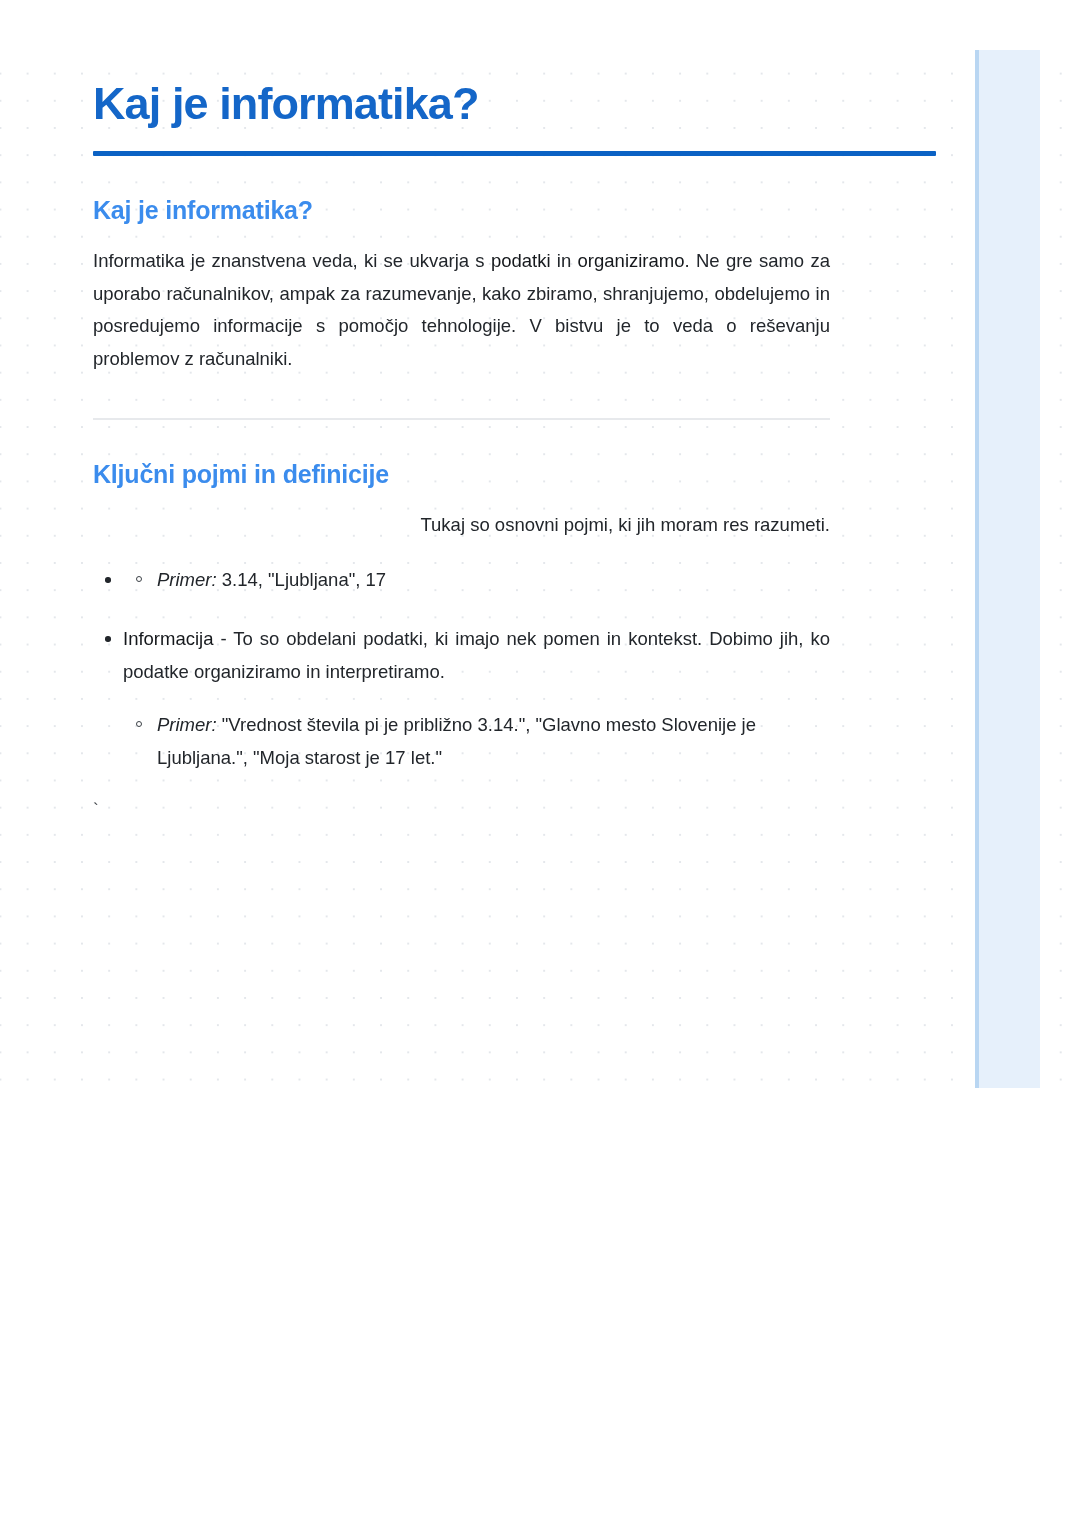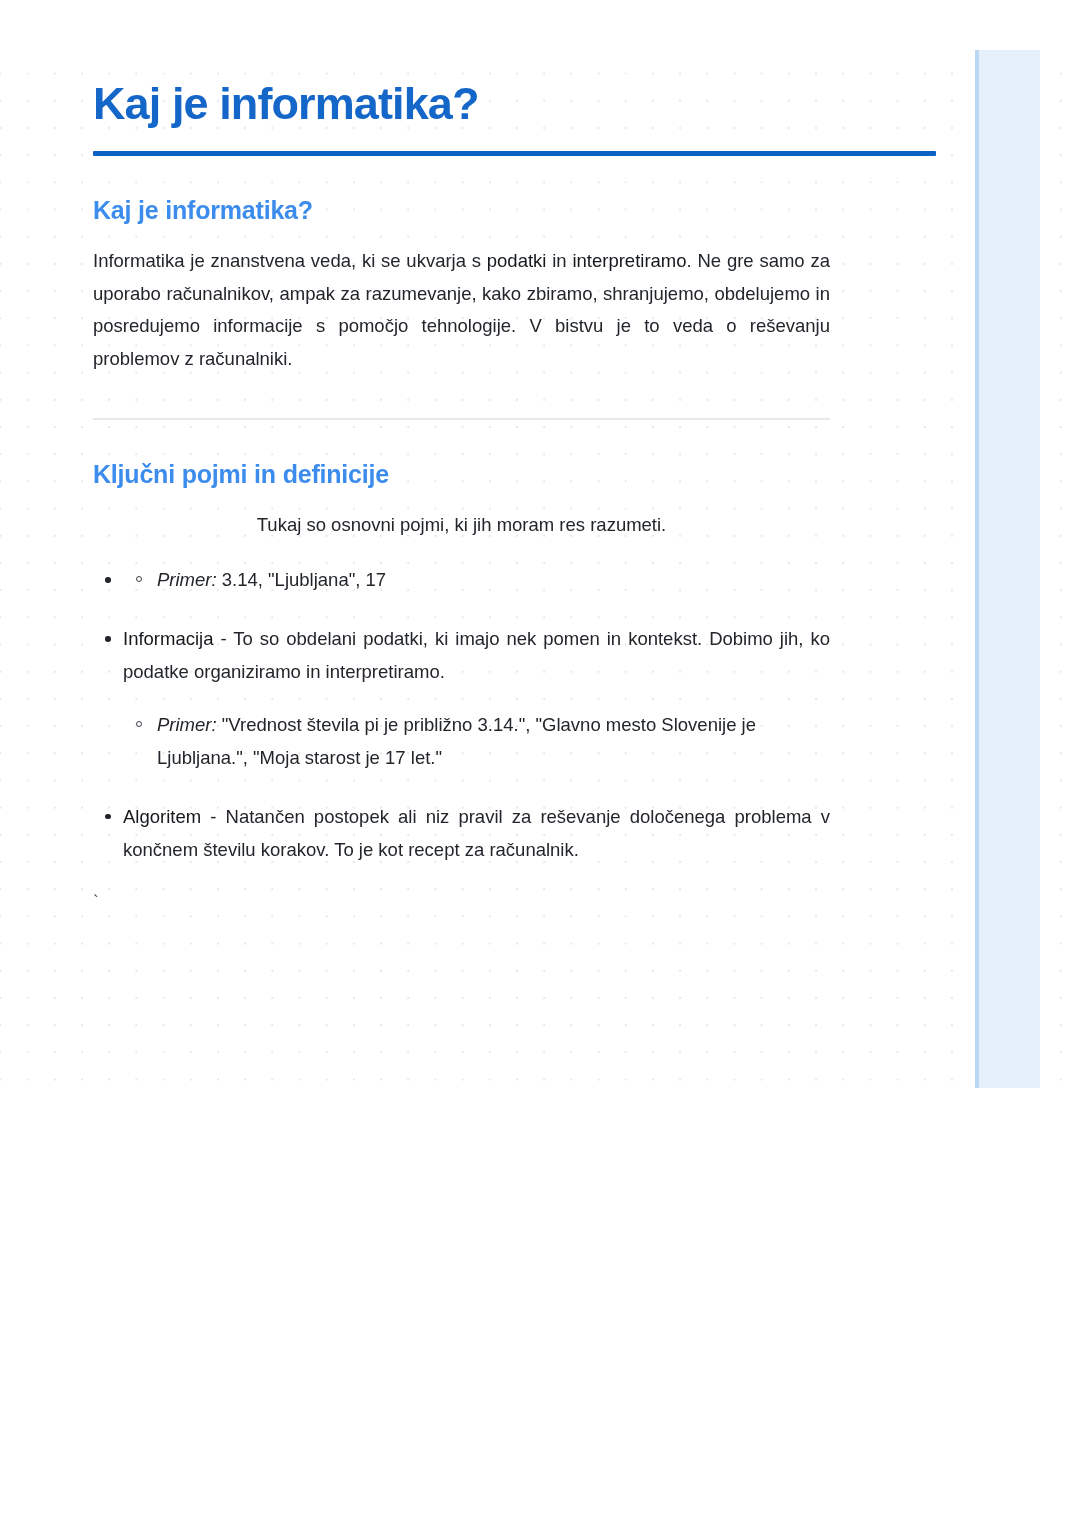--- a/index.html
+++ b/index.html
@@ -83,21 +83,21 @@
 
   .body-text {
     font-size: 18.5px;
     line-height: 1.78;
     color: #22262b;
     text-align: justify;
     margin: 0;
   }
 
   .body-text.left {
-    text-align: center;
+    text-align: right;
   }
 
   b, strong {
     font-weight: normal;
     color: #15181c;
   }
 
   .soft-divider {
     width: 737px;
     height: 2px;
@@ -187,21 +187,21 @@
   <div class="dot-grid"></div>
   <div class="side-band"></div>
 
   <div class="content">
 
     <h1 class="doc-title">Kaj je informatika?</h1>
     <div class="title-rule"></div>
 
     <div class="section">
       <h2 class="section-heading">Kaj je informatika?</h2>
-      <p class="body-text"><span>Informatika je znanstvena veda, ki se ukvarja s </span><b>podatki</b><span> in </span><b>interpretiramo</b><span>. Ne gre samo za uporabo računalnikov, ampak za razumevanje, kako zbiramo, shranjujemo, obdelujemo in posredujemo informacije s pomočjo tehnologije. V bistvu je to veda o reševanju problemov z računalniki.</span></p>
+      <p class="body-text"><span>Informatika je znanstvena veda, ki se ukvarja s </span><b>podatki</b><span> in </span><b>organiziramo</b><span>. Ne gre samo za uporabo računalnikov, ampak za razumevanje, kako zbiramo, shranjujemo, obdelujemo in posredujemo informacije s pomočjo tehnologije. V bistvu je to veda o reševanju problemov z računalniki.</span></p>
     </div>
 
     <div class="soft-divider"></div>
 
     <div class="section">
       <h2 class="section-heading">Ključni pojmi in definicije</h2>
       <p class="body-text left">Tukaj so osnovni pojmi, ki jih moram res razumeti.</p>
 
       <ul class="bullets">
 
@@ -217,23 +217,20 @@
           <div class="body-text"><b>Informacija</b><span> - </span><span>To so obdelani podatki, ki imajo nek pomen in kontekst. Dobimo jih, ko podatke organiziramo in interpretiramo.</span></div>
           <ul class="sub">
             <li>
               <div class="sub-text"><i>Primer:</i><span> "Vrednost števila pi je približno 3.14.", "Glavno mesto Slovenije je Ljubljana.", "Moja starost je 17 let."</span></div>
             </li>
           </ul>
         </li>
 
 
 
-        <li>
-          <div class="body-text"><b>Algoritem</b><span> - </span><span>Natančen postopek ali niz pravil za reševanje določenega problema v končnem številu korakov. To je kot recept za računalnik.</span></div>
-        </li>
 
       </ul>
 
       <div class="tick-mark">`</div>
     </div>
 
   </div>
 
   <div class="footer-note">(c) Knowunity 2025</div>
 

